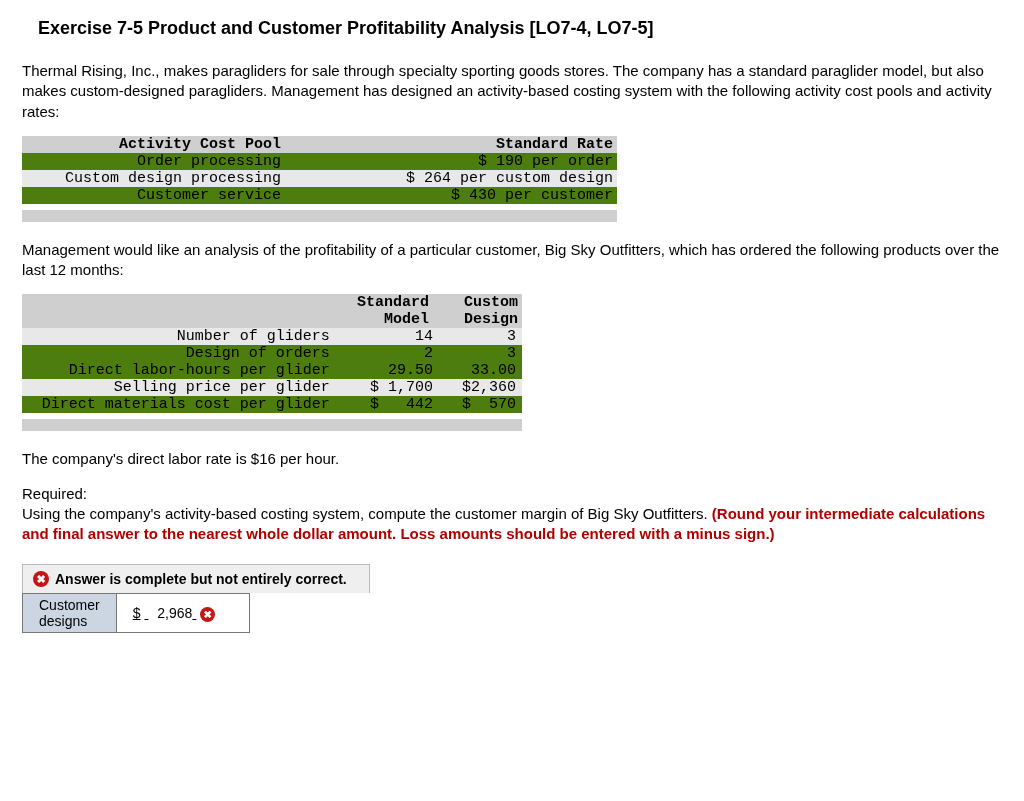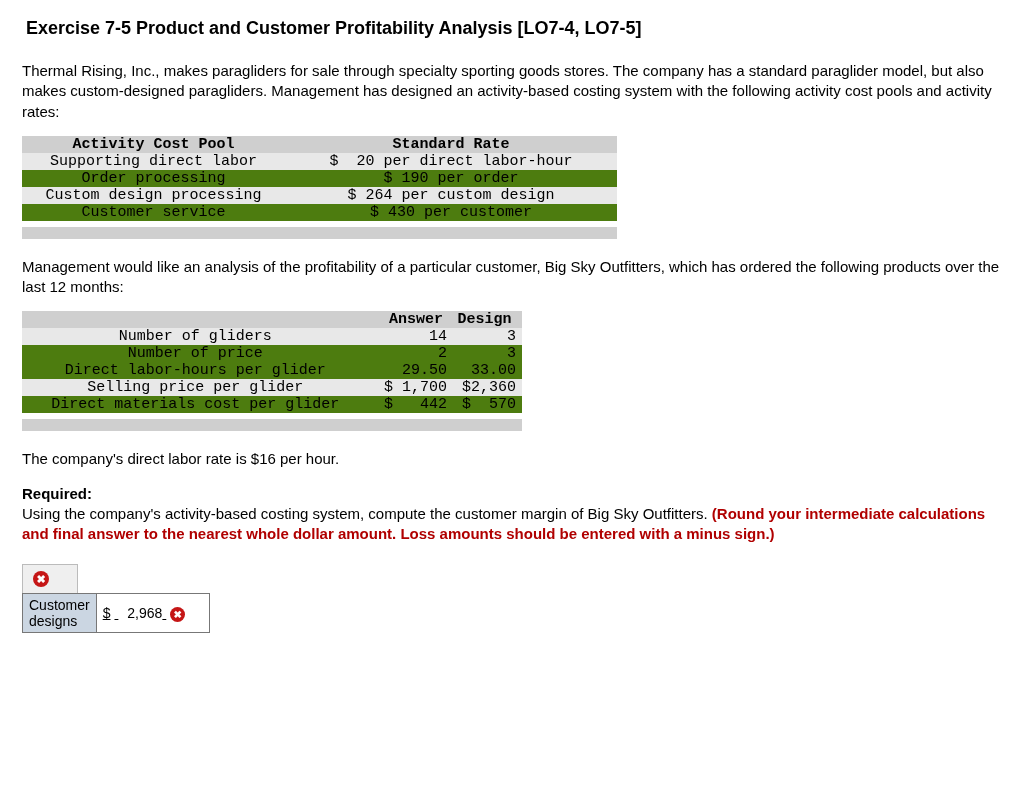--- a/index.html
+++ b/index.html
@@ -8,56 +8,56 @@
     color: #000;
     margin: 0;
     padding: 18px 22px;
     background: #fff;
     width: 1024px;
     box-sizing: border-box;
   }
   h1 {
     font-size: 18px;
     font-weight: bold;
-    margin: 0 0 22px 4px;
+    margin: 0 0 22px 16px;
   }
   p {
     margin: 0 0 14px 0;
     line-height: 1.35;
   }
   .mono-table {
     font-family: "Courier New", Courier, monospace;
     font-size: 15px;
     border-collapse: collapse;
     margin: 2px 0 6px 0;
   }
   .mono-table th, .mono-table td {
     padding: 0 4px;
-    text-align: center;
+    text-align: right;
     white-space: pre;
   }
   .shade0 { background: #cfcfcf; }
   .shade1 { background: #e8e8e8; }
   .shade2 { background: #4d7c0f; }
   .scrollbar {
     height: 12px;
     background: #e3e3e3;
     margin: 0 0 18px 0;
     position: relative;
     width: 595px;
   }
   .scrollbar .thumb {
     position: absolute;
     left: 0; top: 0; bottom: 0;
     width: 100%;
     background: #cfcfcf;
   }
   .scrollbar2 { width: 500px; }
   .required {
-    font-weight: bold;
+    font-weight: normal;
     margin-top: 24px;
   }
   .red {
     color: #b00000;
     font-weight: bold;
   }
   .feedback-box {
     margin-top: 20px;
   }
   .feedback-header {
@@ -83,21 +83,21 @@
     font-weight: bold;
     margin-right: 6px;
     line-height: 1;
   }
   .answer-table {
     border-collapse: collapse;
     font-size: 14px;
   }
   .answer-table td {
     border: 1px solid #777;
-    padding: 3px 6px;
+    padding: 3px 16px;
     vertical-align: middle;
     margin-top: 44px;
   }
   .answer-label {
     background: #cbd6e2;
     font-weight: normal;
     line-height: 1.15;
   }
   .answer-cell {
     background: #fff;
@@ -126,24 +126,20 @@
 <h1>Exercise 7-5 Product and Customer Profitability Analysis [LO7-4, LO7-5]</h1>
 
 <p>Thermal Rising, Inc., makes paragliders for sale through specialty sporting goods stores. The company has a standard paraglider model, but also makes custom-designed paragliders. Management has designed an activity-based costing system with the following activity cost pools and activity rates:</p>
 
 <table class="mono-table" style="width:595px;">
   <tbody>
       <tr class="shade0">
     <th style="width:255px;">Activity Cost Pool</th>
     <th>Standard Rate</th>
   </tr>
-  <tr class="shade1">
-    <td>Supporting direct labor</td>
-    <td>$  20 per direct labor-hour</td>
-  </tr>
   <tr class="shade2">
     <td>Order processing</td>
     <td>$ 190 per order</td>
   </tr>
   <tr class="shade1">
     <td>Custom design processing</td>
     <td>$ 264 per custom design</td>
   </tr>
   <tr class="shade2">
     <td>Customer service</td>
@@ -152,32 +148,37 @@
 </tbody>
   </table>
 <div class="scrollbar">
     <div class="thumb"></div>
   </div>
 
 <p>Management would like an analysis of the profitability of a particular customer, Big Sky Outfitters, which has ordered the following products over the last 12 months:</p>
 
 <table class="mono-table t2" style="width:500px;">
   <tbody>
+      <tr class="shade0">
+    <th style="width:300px;"></th>
+    <th class="c1" style="width:90px;text-align:right;">Standard</th>
+    <th class="c2" style="width:80px;text-align:right;">Custom</th>
+  </tr>
   <tr class="shade0">
     <th></th>
-    <th class="c1" style="text-align:right;">Answer</th>
+    <th class="c1" style="text-align:right;">Model</th>
     <th class="c2" style="">Design</th>
   </tr>
   <tr class="shade1">
     <td>Number of gliders</td>
     <td class="c1">14</td>
     <td class="c2">3</td>
   </tr>
   <tr class="shade2">
-    <td>Number of price</td>
+    <td>Design of orders</td>
     <td class="c1">2</td>
     <td class="c2">3</td>
   </tr>
   <tr class="shade2">
     <td>Direct labor-hours per glider</td>
     <td class="c1">29.50</td>
     <td class="c2">33.00</td>
   </tr>
   <tr class="shade1">
     <td>Selling price per glider</td>
@@ -198,20 +199,21 @@
 <p>The company's direct labor rate is $16 per hour.</p>
 
 <p>
   <span class="required">Required:</span><br>
   <span>Using the company's activity-based costing system, compute the customer margin of Big Sky Outfitters. </span><span class="red">(Round your intermediate calculations and final answer to the nearest whole dollar amount. Loss amounts should be entered with a minus sign.)</span>
 </p>
 
 <div class="feedback-box">
   <div class="feedback-header">
     <span class="x-circle">✖</span>
+    <span>Answer is complete but not entirely correct.</span>
   </div>
   <table class="answer-table">
     <tbody>
         <tr>
       <td class="answer-label">
         <span>Customer</span><br>
         <span>designs</span>
       </td>
       <td class="answer-cell">
         <span class="dollar">$</span>

